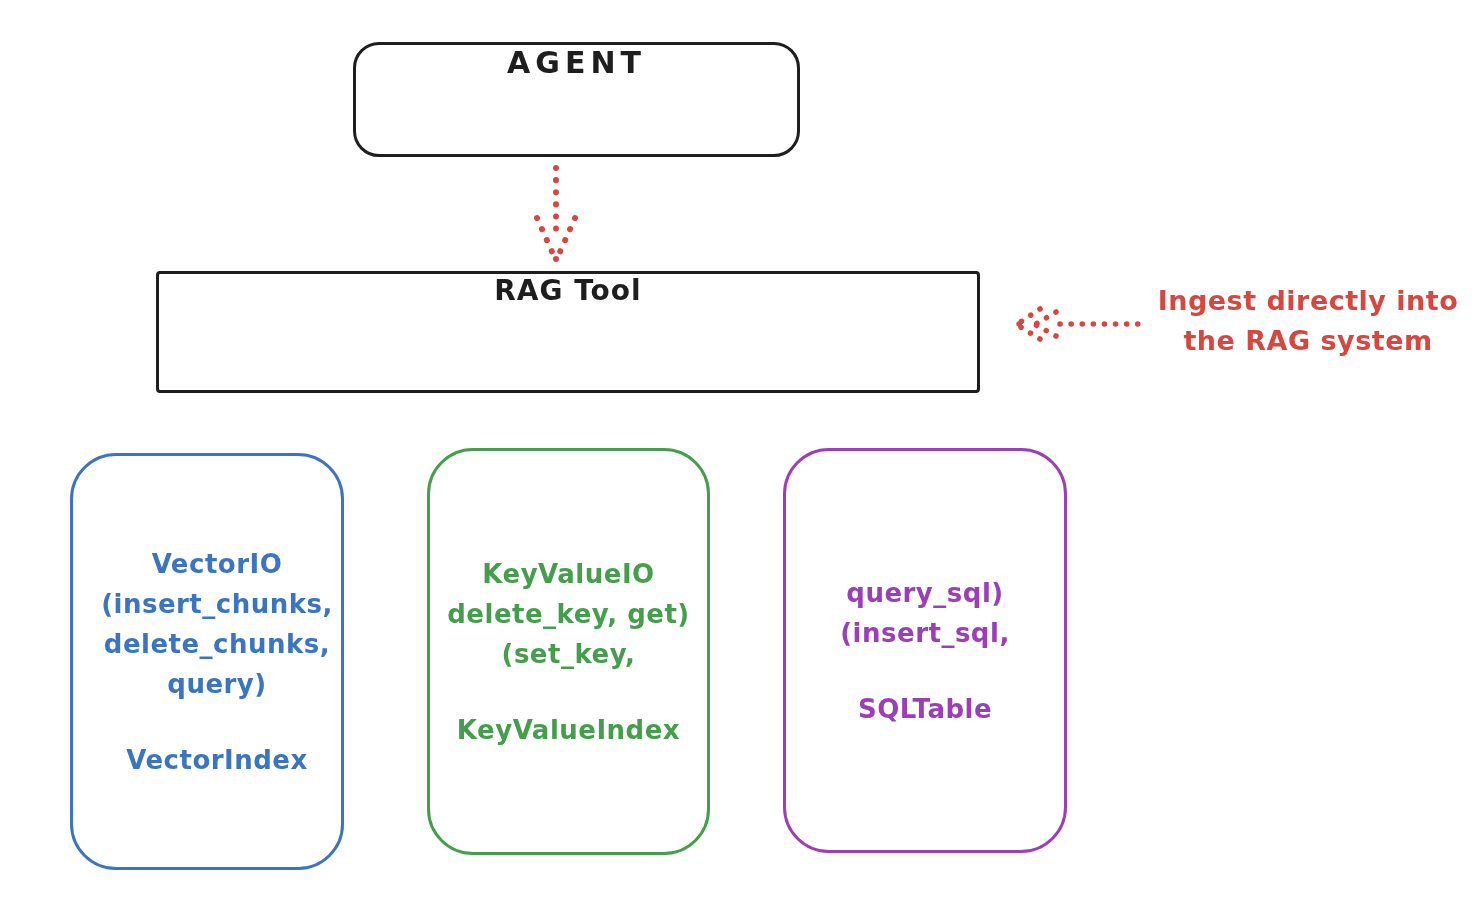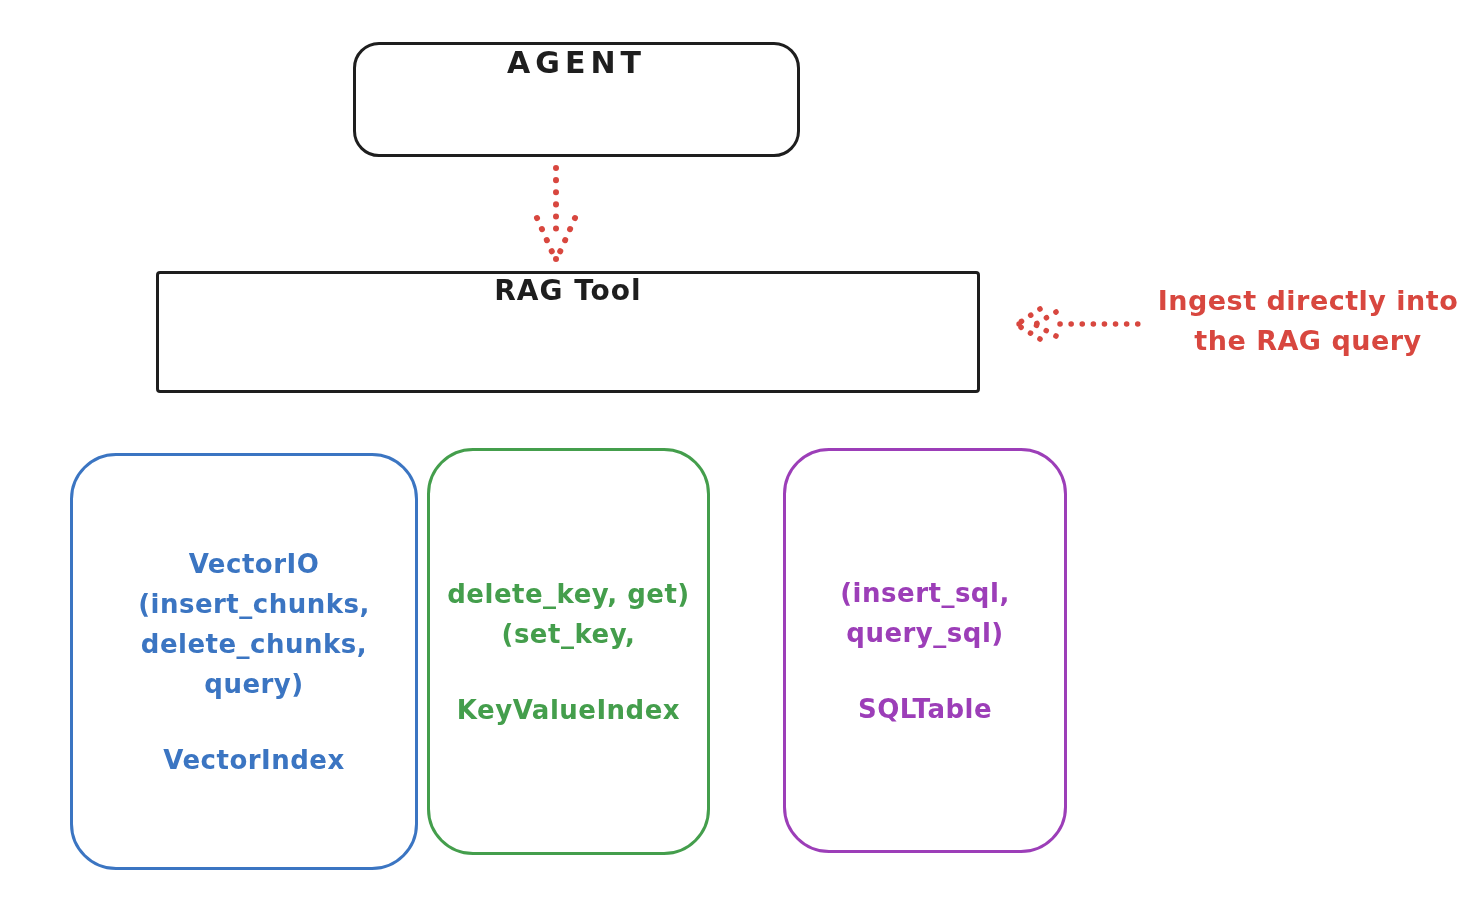--- a/index.html
+++ b/index.html
@@ -68,21 +68,21 @@
     border-style: solid;
     border-radius: 46px;
     text-align: center;
     font-size: 26px;
     font-weight: 600;
     line-height: 40px;
     letter-spacing: 0.5px;
   }
   .backend-vector {
     left: 70px; top: 453px;
-    width: 348px; height: 417px;
+    width: 274px; height: 417px;
     border-color: #3b75c2;
     color: #3b75c2;
     padding-left: 20px;
   }
   .backend-keyvalue {
     left: 427px; top: 448px;
     width: 283px; height: 407px;
     border-color: #449e4c;
     color: #449e4c;
   }
@@ -123,42 +123,43 @@
       <line x1="28" y1="8" x2="7" y2="22"></line>
       <line x1="28" y1="38" x2="7" y2="25"></line>
       <line x1="44" y1="11" x2="24" y2="23"></line>
       <line x1="44" y1="35" x2="24" y2="24"></line>
       <line x1="7" y1="23" x2="7.2" y2="23"></line>
     </g>
   </svg>
 
   <div class="annotation">
     <div>Ingest directly into</div>
-    <div>the RAG query</div>
+    <div>the RAG system</div>
   </div>
 
   <div class="backend-box backend-vector">
     <div class="backend-lines">
       <div>VectorIO</div>
       <div>(insert_chunks,</div>
       <div>delete_chunks,</div>
       <div>query)</div>
     </div>
     <div class="index-label">VectorIndex</div>
   </div>
 
   <div class="backend-box backend-keyvalue">
     <div class="backend-lines">
+      <div>KeyValueIO</div>
       <div>delete_key, get)</div>
       <div>(set_key,</div>
     </div>
     <div class="index-label">KeyValueIndex</div>
   </div>
 
   <div class="backend-box backend-relational">
     <div class="backend-lines">
+      <div>query_sql)</div>
       <div>(insert_sql,</div>
-      <div>query_sql)</div>
     </div>
     <div class="index-label">SQLTable</div>
   </div>
 
 </div>
 
 </body></html>

